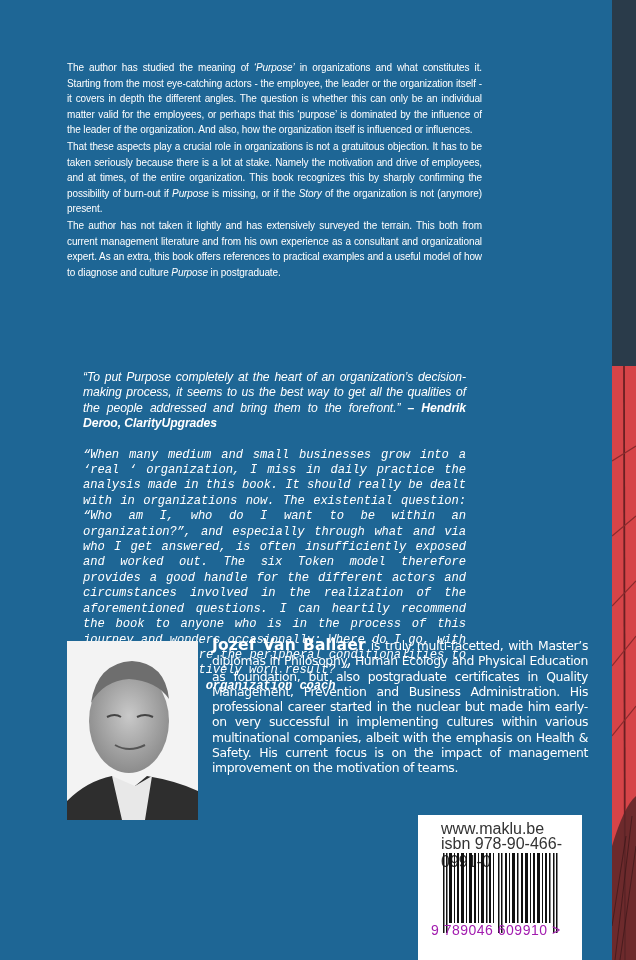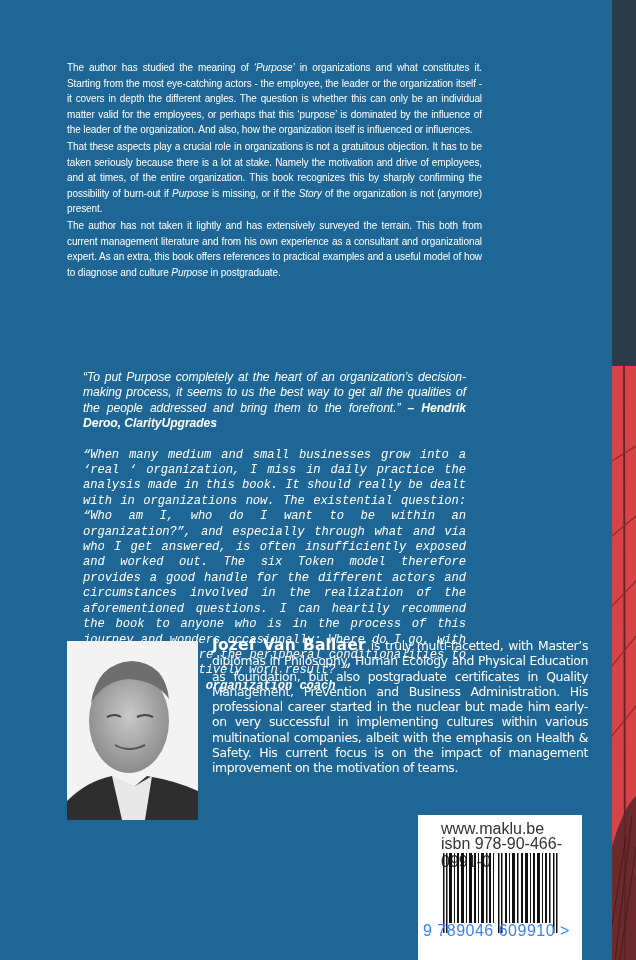--- a/index.html
+++ b/index.html
@@ -48,21 +48,21 @@
       background: #ffffff; color: #222;
     }
     .barcode-box .url, .barcode-box .isbn {
       position: absolute; left: 23px; font-size: 16px; color: #333;
       font-family: "Liberation Sans", sans-serif;
     }
     .barcode-box .url { top: 5px; }
     .barcode-box .isbn { top: 20px; }
     .barcode-box .bars { position: absolute; left: 25px; top: 38px; }
     .barcode-box .digits {
-      position: absolute; left: 5px; top: 107px; font-size: 16px; color: #3b82f6;
+      position: absolute; left: 13px; top: 107px; font-size: 14px; color: #a21caf;
       font-family: "Liberation Sans", sans-serif; letter-spacing: 0.5px;
       background: transparent;
     }
   </style>
 </head>
 <body>
 
 <div class="spine">
   <div class="spine-red">
     <svg width="24" height="594" viewBox="0 0 24 594">

